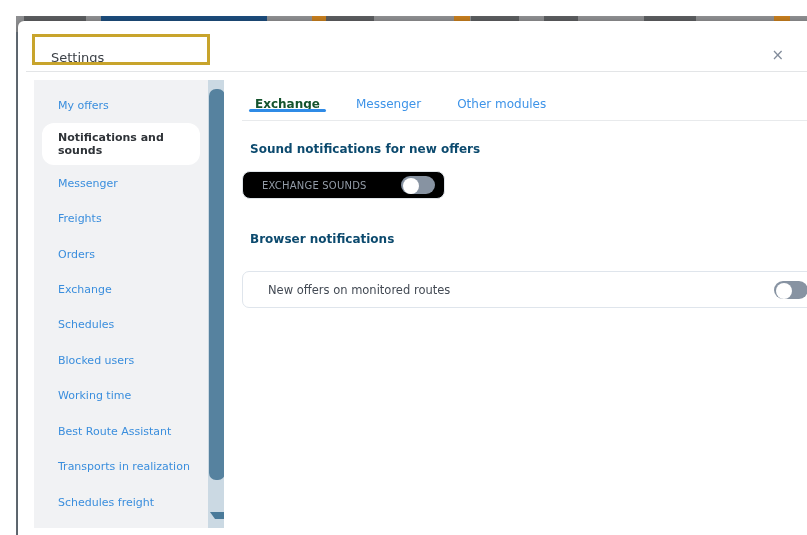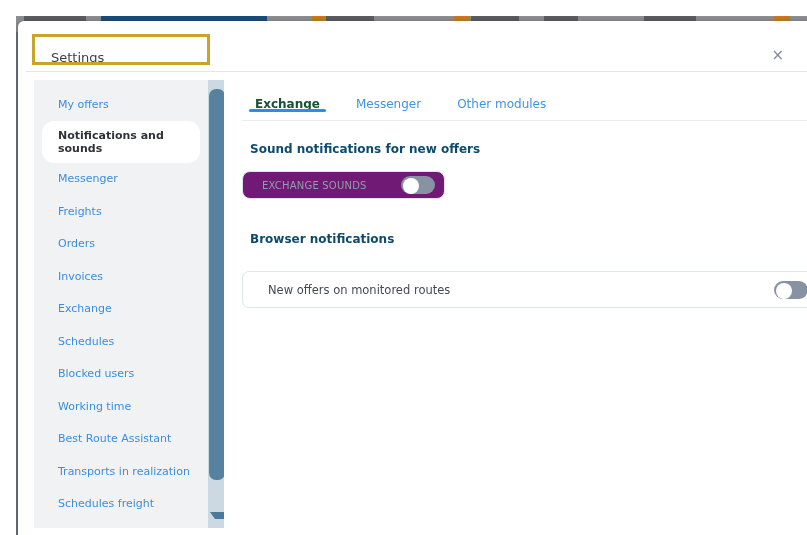--- a/index.html
+++ b/index.html
@@ -99,21 +99,21 @@
 
   .section-heading {
     font-size:12px; font-weight:bold; color:#0c4a6e;
   }
   .heading-sound { margin-top:13px; }
   .heading-browser { margin-top:25px; }
 
   .sound-toggle-btn {
     margin-top:7px; display:inline-flex; align-items:center; gap:26px;
     height:28px; padding:0 9px 0 11px;
-    border:1px solid #e0e5ea; border-radius:8px; background:#701a75; cursor:pointer;
+    border:1px solid #e0e5ea; border-radius:8px; background:#000000; cursor:pointer;
   }
   .sound-toggle-btn .btn-label {
     font-size:10px; color:#939ca8; letter-spacing:.2px;
   }
 
   .toggle {
     position:relative; width:34px; height:18px; border-radius:9px;
     background:#8793a2; flex:0 0 34px; cursor:pointer;
   }
   .toggle .knob {
@@ -155,21 +155,20 @@
     </div>
 
     <div class="modal-body">
 
       <div class="sidebar">
         <div class="side-item">My offers</div>
         <div class="side-item selected">Notifications and sounds</div>
         <div class="side-item">Messenger</div>
         <div class="side-item">Freights</div>
         <div class="side-item">Orders</div>
-        <div class="side-item">Invoices</div>
         <div class="side-item">Exchange</div>
         <div class="side-item">Schedules</div>
         <div class="side-item">Blocked users</div>
         <div class="side-item">Working time</div>
         <div class="side-item">Best Route Assistant</div>
         <div class="side-item">Transports in realization</div>
         <div class="side-item">Schedules freight</div>
       </div>
 
       <div class="scrollbar">

